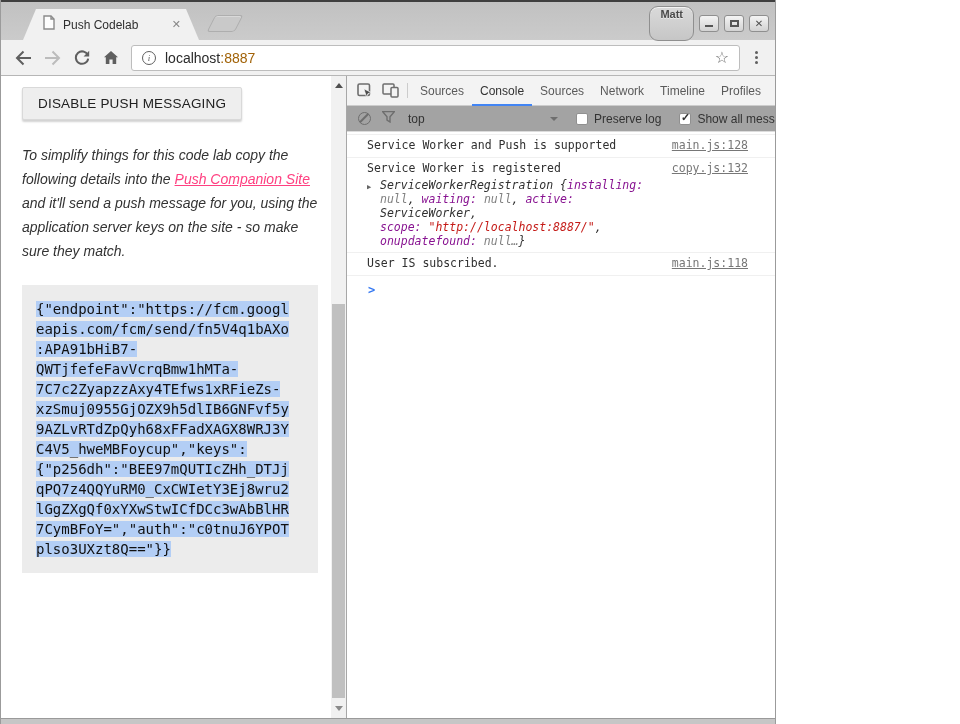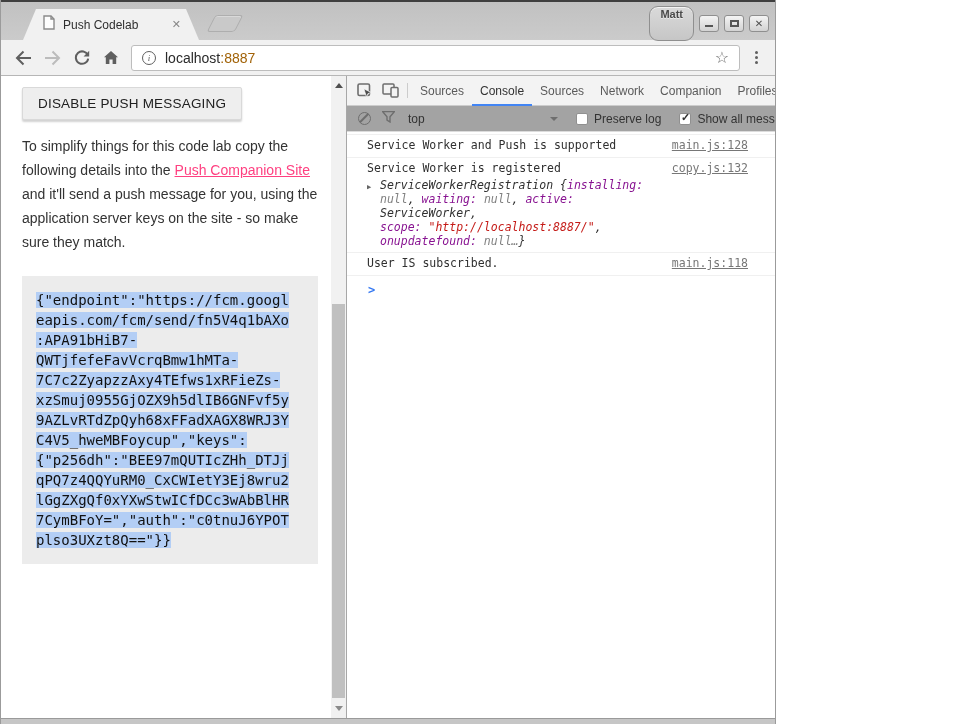--- a/index.html
+++ b/index.html
@@ -47,21 +47,21 @@
   
   .content { flex:1; display:flex; min-height:0; }
 
   
   .page-col { width:330px; flex:none; background:#fff; overflow:hidden; }
   .page-inner { padding:11px 13px 0 21px; }
   .action-btn { font-family:inherit; font-size:13.5px; color:#212121; background:#eee;
                 border:1px solid #d9d9d9; border-radius:2px; padding:8px 15px;
                 box-shadow:0 2px 2px rgba(0,0,0,.18); letter-spacing:.2px; }
   .page-inner p { font-size:14px; line-height:24px; color:#333; margin:20px 0 0 0; }
-  .page-inner p.p2 { margin-top:14px; }
+  .page-inner p.p2 { margin-top:23px;font-style:italic; }
   .companion-link { color:#ff4081; text-decoration:underline; }
   .code { margin-top:22px; background:#ececec; padding:14px; font-family:"DejaVu Sans Mono",monospace;
           font-size:14px; line-height:20px; color:#111; white-space:pre; overflow:hidden; }
   .code .sel { background:#b3cef5; }
 
   
   .page-scrollbar { width:15px; flex:none; background:#f1f1f1; position:relative; }
   .sb-arrow { position:absolute; left:0; width:15px; height:14px; display:flex; align-items:center; justify-content:center; }
   .sb-up { top:2px; } .sb-down { bottom:3px; }
   .tri-up { width:0; height:0; border-left:4px solid transparent; border-right:4px solid transparent; border-bottom:5px solid #4f4f4f; }
@@ -217,21 +217,21 @@
           <svg width="17" height="15" viewBox="0 0 17 15">
               <rect x="1" y="1" width="11" height="10" rx="1" fill="none" stroke="#6e6e6e" stroke-width="1.5"></rect>
               <rect x="9" y="4.5" width="7" height="9.5" rx="1" fill="#f3f3f3" stroke="#6e6e6e" stroke-width="1.5"></rect>
             </svg>
         </span>
         <span class="dt-vsep"></span>
         <span class="dt-tab">Sources</span>
         <span class="dt-tab active">Console</span>
         <span class="dt-tab">Sources</span>
         <span class="dt-tab">Network</span>
-        <span class="dt-tab">Companion</span>
+        <span class="dt-tab">Timeline</span>
         <span class="dt-tab">Profiles</span>
         <span class="dt-tab">Application</span>
         <span class="dt-tabbar-right">
           <span class="dt-overflow">»</span>
           <span class="dt-vsep" style="height:16px;margin:0 2px;"></span>
           <span class="dt-menu-dots">
               <i></i>
               <i></i>
               <i></i>
             </span>

